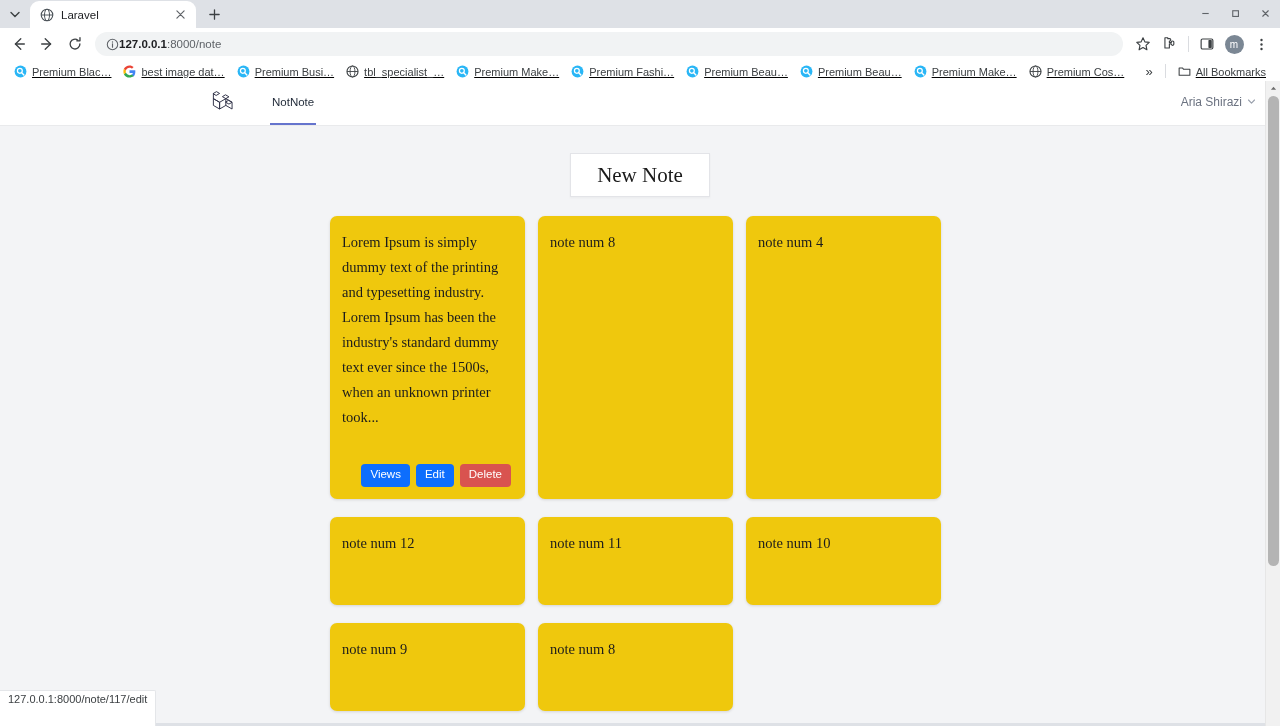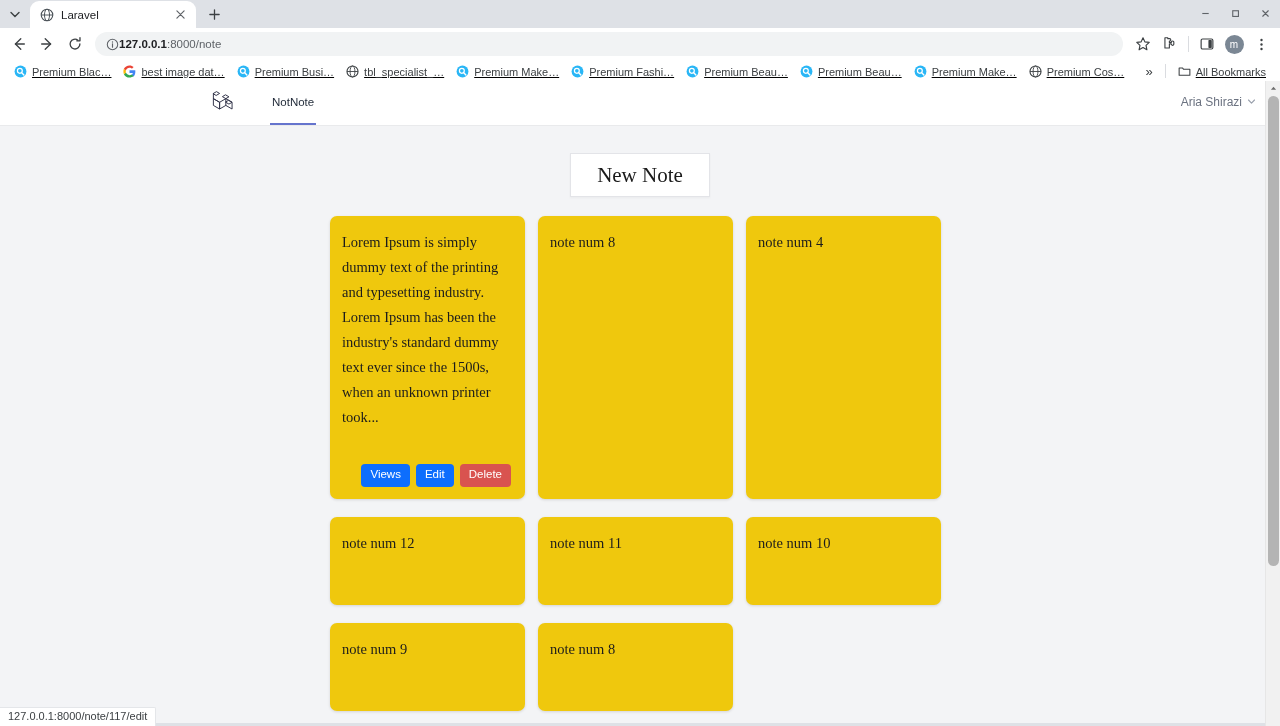--- a/index.html
+++ b/index.html
@@ -167,21 +167,21 @@
   .pg-scroll-thumb {
     position:absolute; top: 15px; left: 2px; width: 11px; height: 470px;
     background: #b4b4b4; border-radius: 6px;
   }
 
   
   .statusbar {
     position: absolute; left: 0; bottom: 0;
     background: #ffffff; border-top: 1px solid #e4e6e9; border-right: 1px solid #e4e6e9;
     border-top-right-radius: 2px;
-    padding: 2px 8px 4px 8px;
+    padding: 2px 8px 21px 8px;
     font-size: 11px; color: #3c4043;
     white-space: nowrap;
   }
 </style>
 </head>
 <body>
 
 <div class="browser">
 
   <div class="tabstrip">

